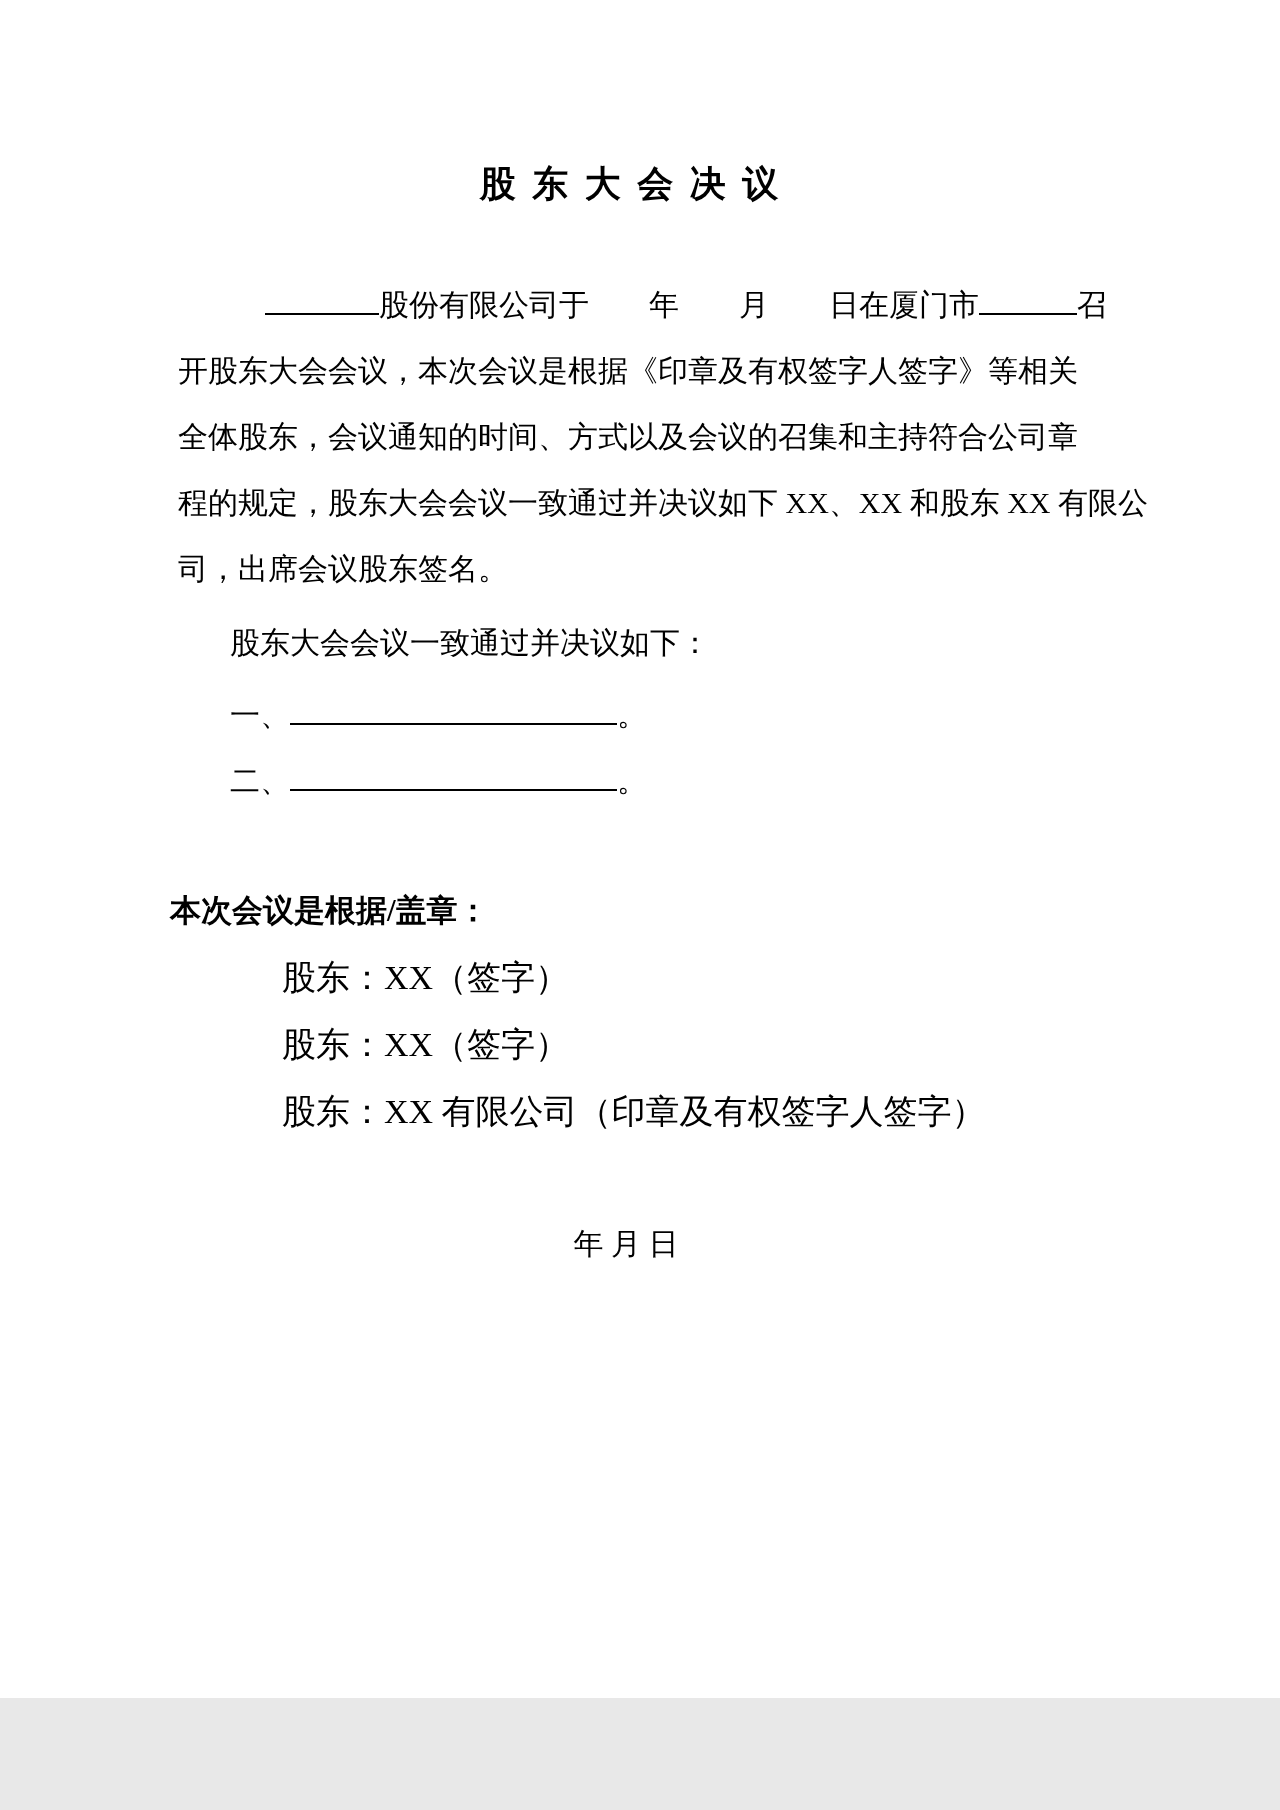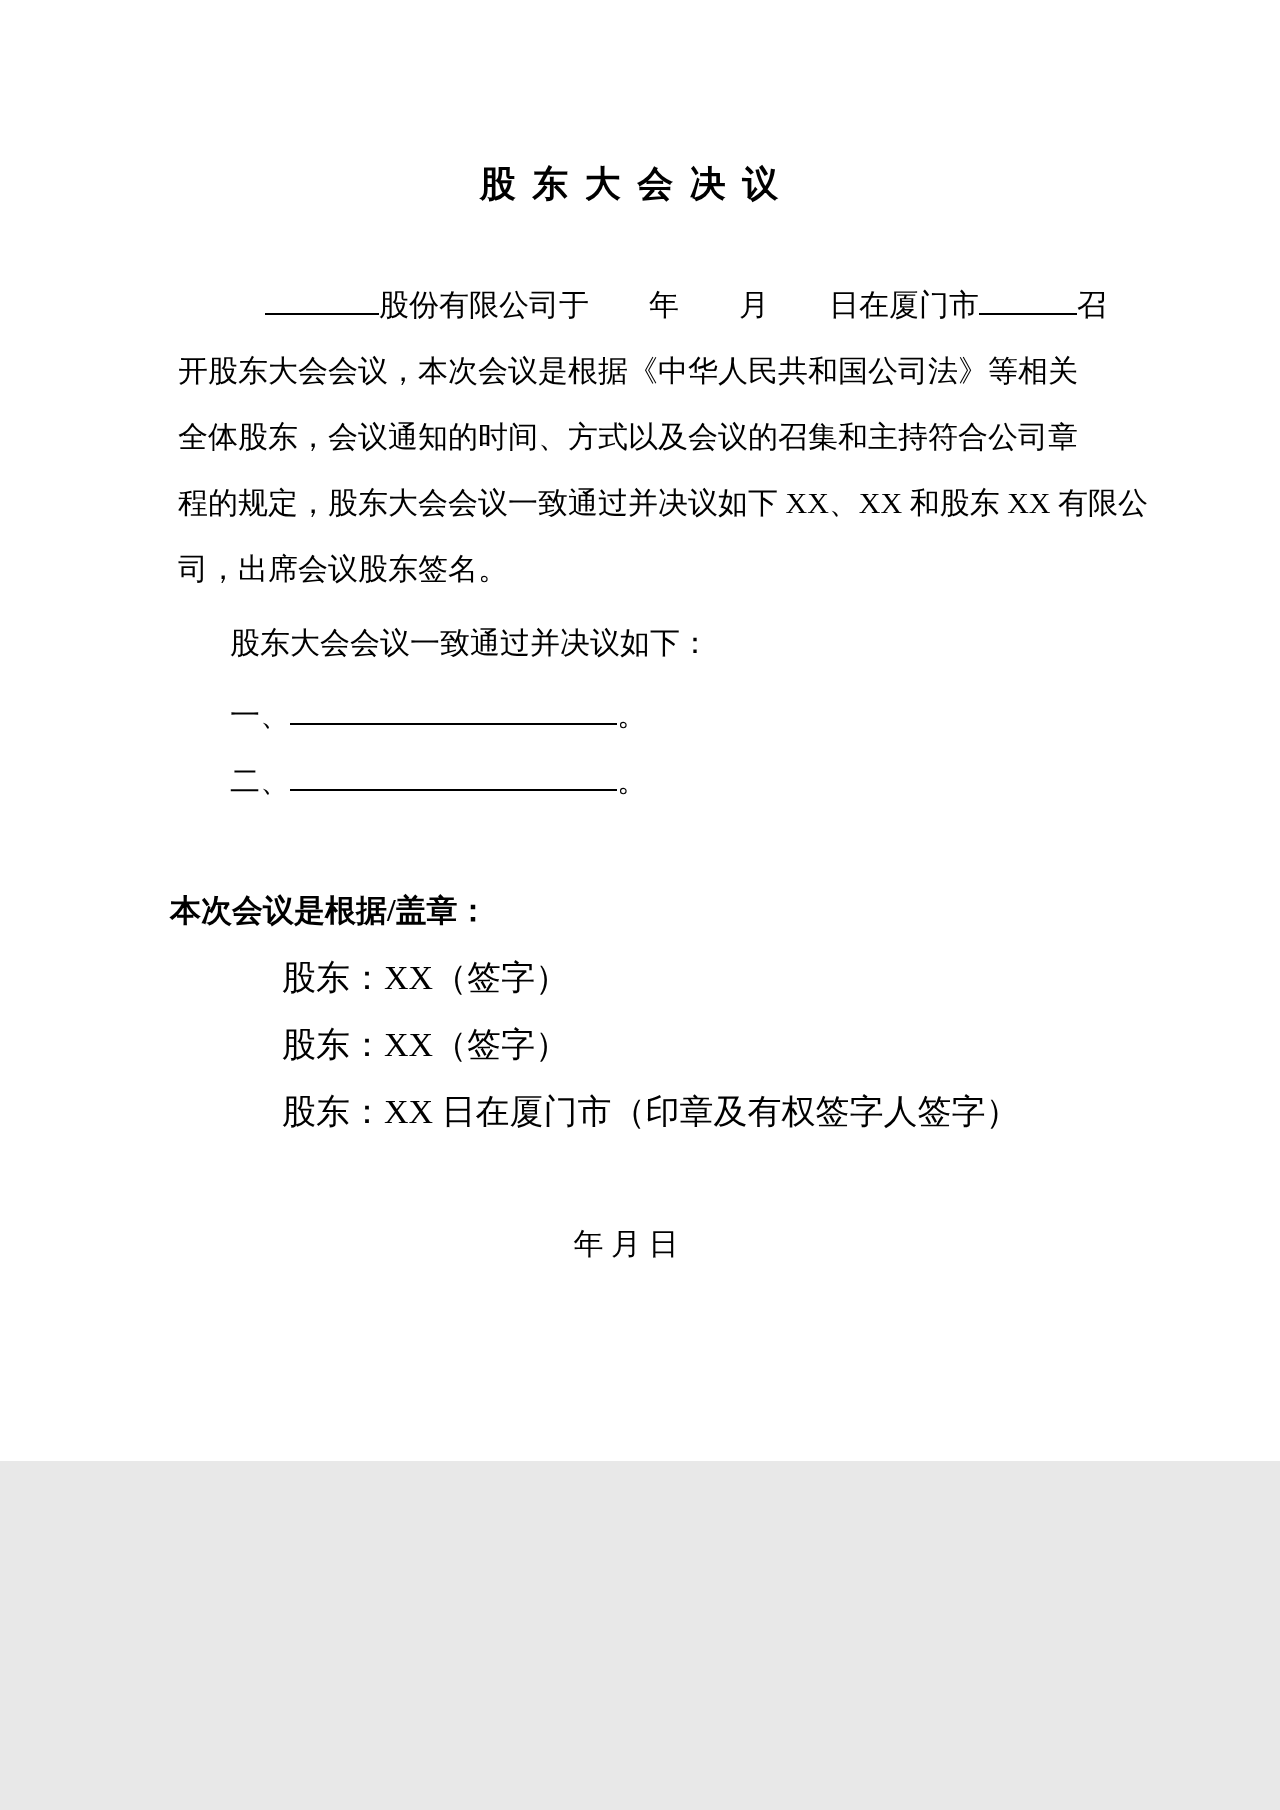--- a/index.html
+++ b/index.html
@@ -1,19 +1,19 @@
 <!DOCTYPE html>
 <html><head>
 <meta charset="utf-8">
 <style>
   html, body { margin: 0; padding: 0; background: #e8e8e8; }
   .page {
     position: relative;
     width: 1280px;
-    height: 1461px;
+    height: 1698px;
     background: #ffffff;
     color: #000000;
     font-family: "Liberation Serif", "DejaVu Serif", serif;
     overflow: hidden;
     margin: 0 auto;
   }
   .content {
     padding: 160px 190px 0 170px; 
   }
   .doc-title {
@@ -73,21 +73,21 @@
 
 <div class="page">
   <div class="content">
 
     <div class="doc-title">股 东 大 会 决 议</div>
 
     <div class="para p1">
       <div class="line">
         <span class="indent"></span><span class="blank blank-w114"></span><span>股份有限公司于　　年　　月　　日在厦门市</span><span class="blank blank-w98"></span><span>召</span>
       </div>
-      <div class="line">开股东大会会议，本次会议是根据《中华人民共和国公司法》等相关</div>
+      <div class="line">开股东大会会议，本次会议是根据《印章及有权签字人签字》等相关</div>
       <div class="line">全体股东，会议通知的时间、方式以及会议的召集和主持符合公司章</div>
       <div class="line">程的规定，股东大会会议一致通过并决议如下 XX、XX 和股东 XX 有限公</div>
       <div class="line">司，出席会议股东签名。</div>
     </div>
 
     <div class="line intro-line">
       <span class="indent2"></span><span>股东大会会议一致通过并决议如下：</span>
     </div>
 
     <div class="line res-line">
@@ -95,18 +95,18 @@
     </div>
 
     <div class="line res-line2">
       <span class="indent2"></span><span>二、</span><span class="blank blank-w327"></span><span>。</span>
     </div>
 
     <div class="sig-heading">本次会议是根据/盖章：</div>
 
     <div class="sig-line">股东：XX（签字）</div>
     <div class="sig-line">股东：XX（签字）</div>
-    <div class="sig-line">股东：XX 日在厦门市（印章及有权签字人签字）</div>
+    <div class="sig-line">股东：XX 有限公司（印章及有权签字人签字）</div>
 
     <div class="date-line">年 月 日</div>
 
   </div>
 </div>
 
 </body></html>

